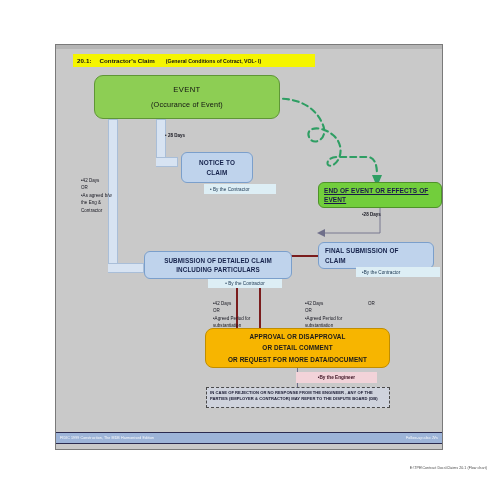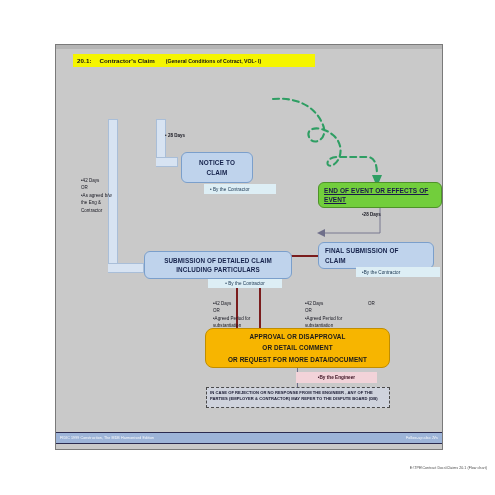--- a/index.html
+++ b/index.html
@@ -142,20 +142,24 @@
   <div class="redline" style="left:180px;top:213px;width:1.6px;height:72px;"></div>
 
   <div class="redline" style="left:241px;top:323px;width:1.2px;height:19px;background:#6f6f8a;"></div>
 
   <svg id="squig" width="118" height="98" viewBox="0 0 118 98">
     <path d="M2,8 C24,6 44,14 52,34 C58,48 42,56 38,46 C34,36 50,34 62,44
              C74,54 70,70 62,74 C54,78 54,66 66,66 L96,66 C104,66 106,74 106,84" stroke="#2e9e63" stroke-width="2.1" fill="none" stroke-dasharray="6 4" stroke-linecap="round"></path>
     <polygon points="106,96 101,84 111,84" fill="#2e9e63"></polygon>
   </svg>
 
+  <div class="box ev">
+    <div class="l1">EVENT</div>
+    <div class="l2">(Occurance of Event)</div>
+  </div>
 
   <div class="box ntc">
     <div class="t" style="white-space:pre-line;">NOTICE TO
 CLAIM</div>
   </div>
 
   <div class="box endev">
     <div class="t" style="white-space:pre-line;">END OF EVENT OR EFFECTS OF
 EVENT</div>
   </div>

